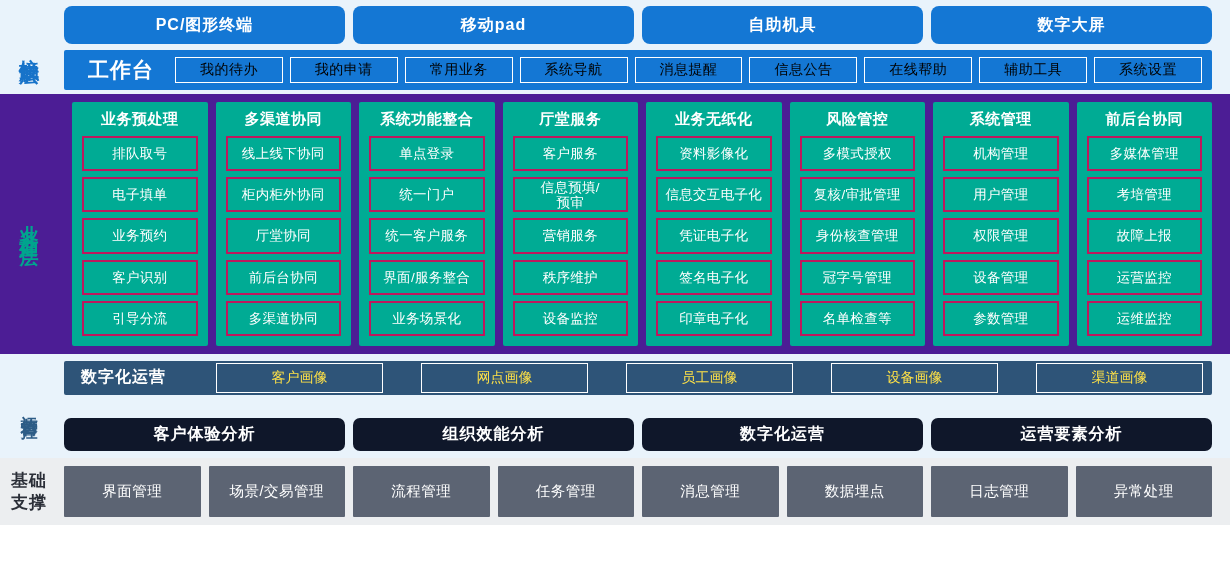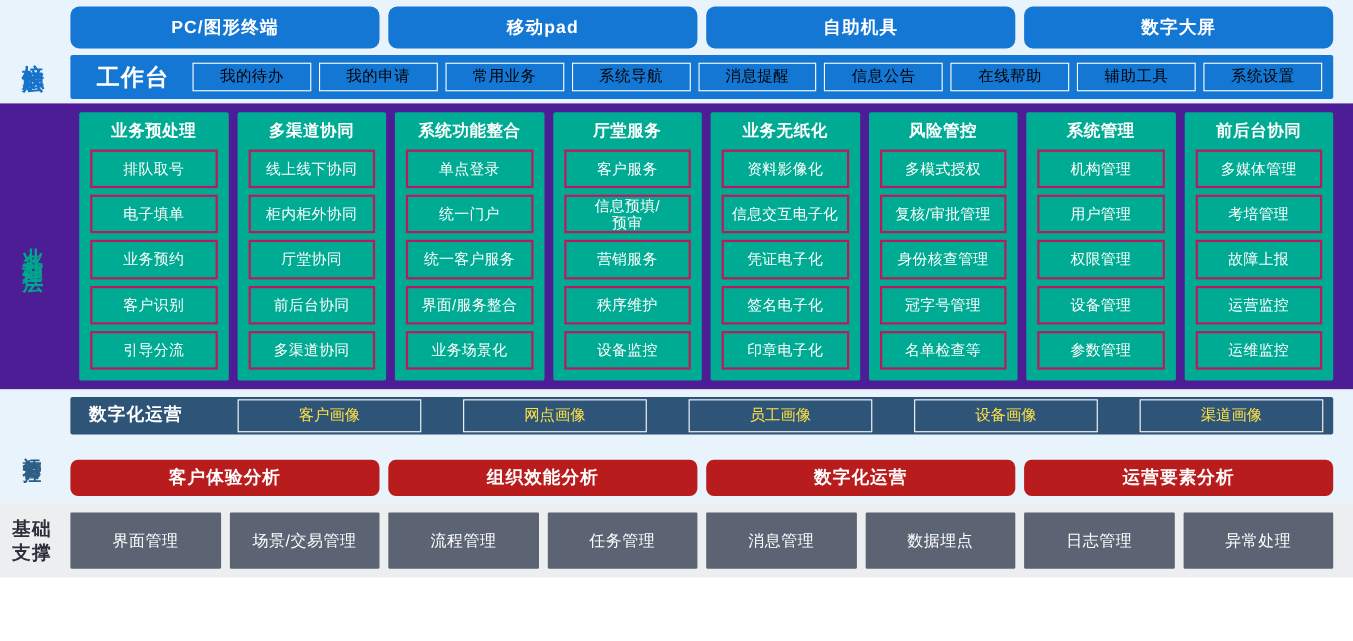--- a/index.html
+++ b/index.html
@@ -72,21 +72,21 @@
     background:#2e5478;flex:1;display:flex;align-items:center;gap:9px;
     padding:0 9px;box-sizing:border-box;border-radius:2px;
   }
   .ops-title{color:#fff;font-size:16px;font-weight:bold;letter-spacing:1px;padding:0 12px 0 8px;white-space:nowrap;}
   .ops-chip{
     flex:1;border:1px solid #ffffff;color:#fde047;font-size:14px;
     height:30px;display:flex;align-items:center;justify-content:center;box-sizing:border-box;margin-left:29px;
   }
   .ops-row2{flex:1;display:flex;gap:8px;}
   .ops-big{
-    flex:1;background:#b91c1c;color:#fff;border-radius:7px;
+    flex:1;background:#0f172a;color:#fff;border-radius:7px;
     display:flex;align-items:center;justify-content:center;
     font-size:16px;font-weight:bold;letter-spacing:1px;
   }
 
   
   #layer-base{height:74px;background:#eceef0;padding:8px 0;}
   #layer-base .band-label{color:#2b2f38;font-size:17px;font-weight:bold;text-align:center;}
   .base-row{display:flex;gap:8px;padding:0 18px 0 6px;height:100%;box-sizing:border-box;}
   .base-chip{
     flex:1;background:#5c6473;color:#ffffff;font-size:14.5px;

